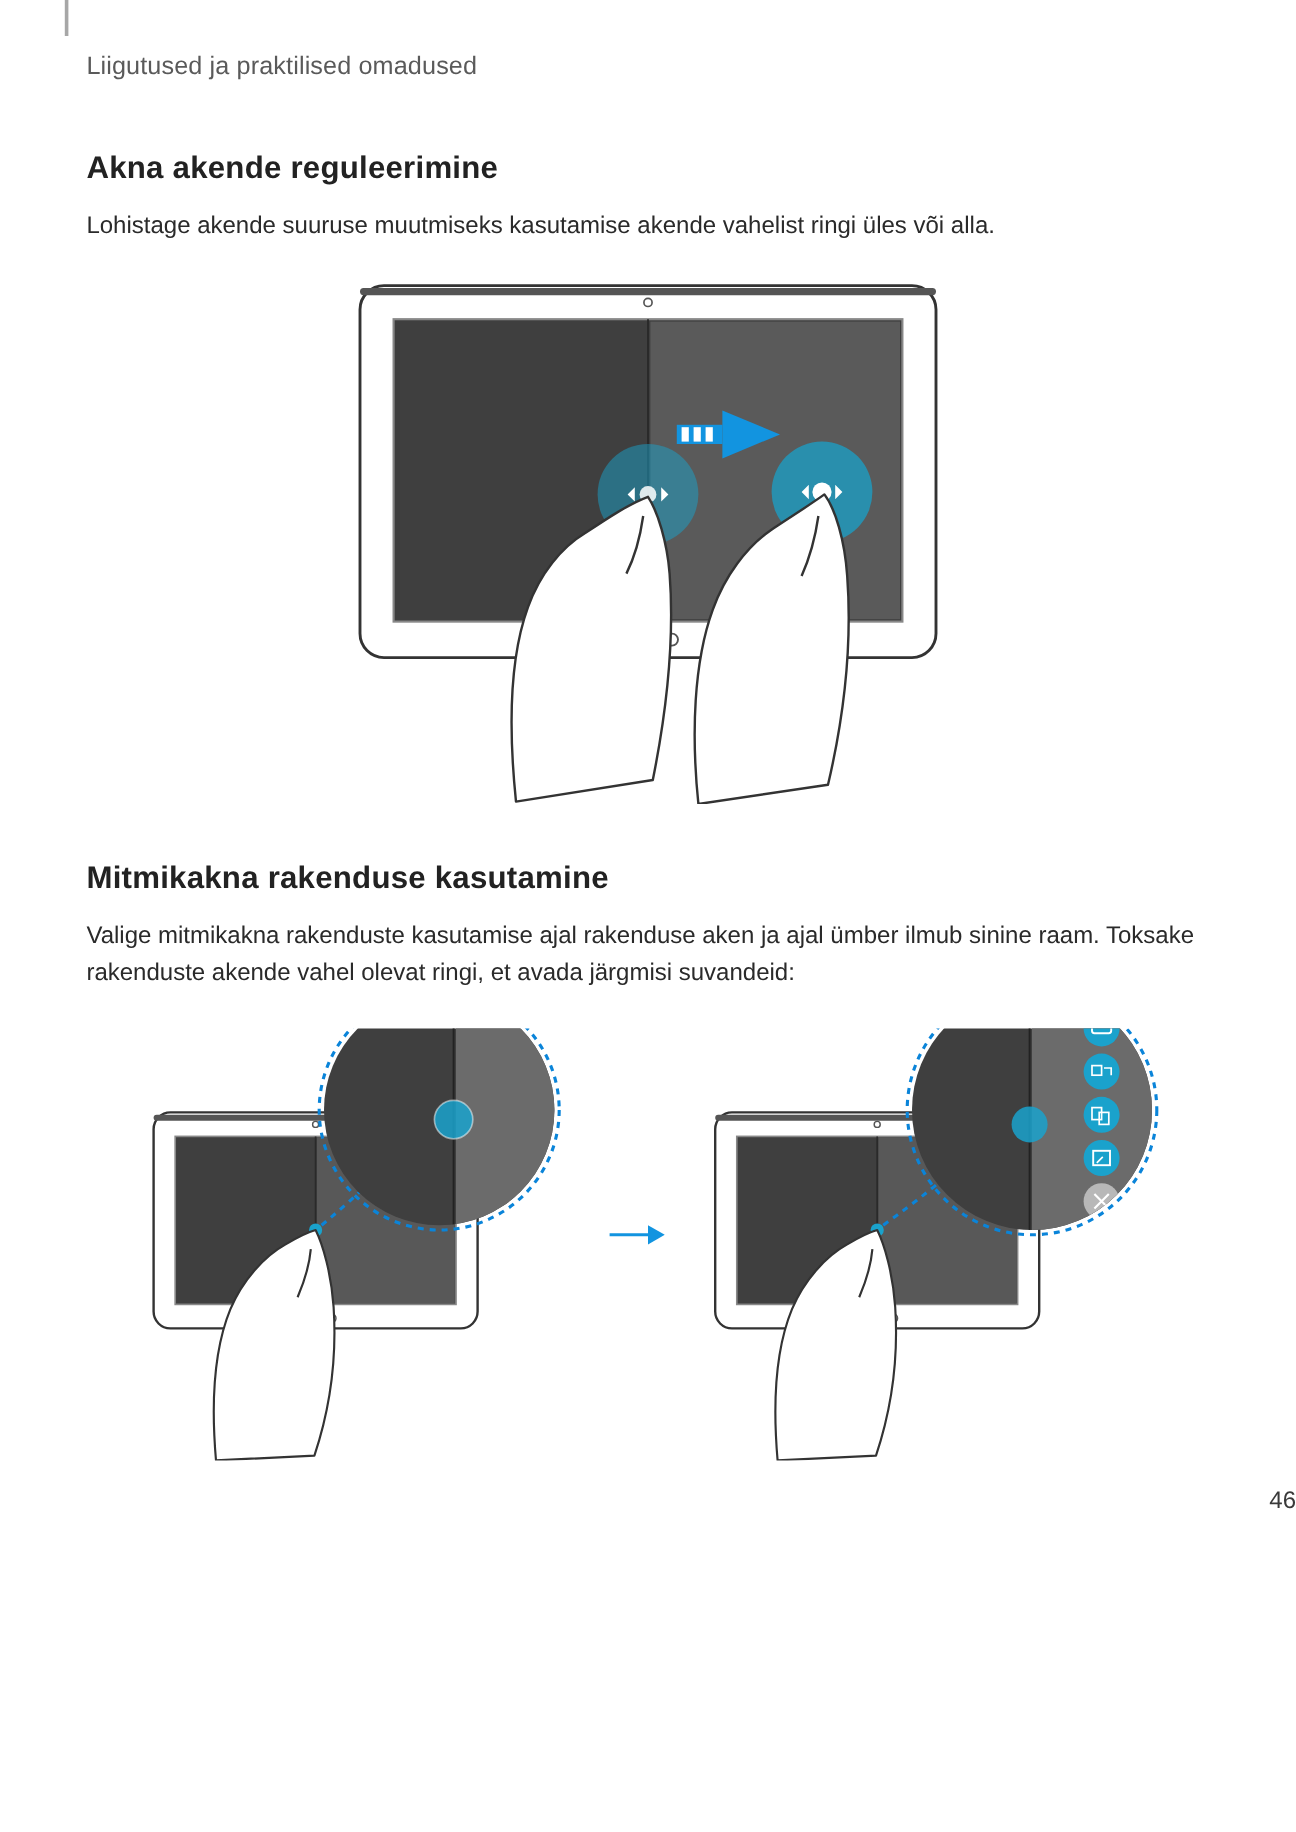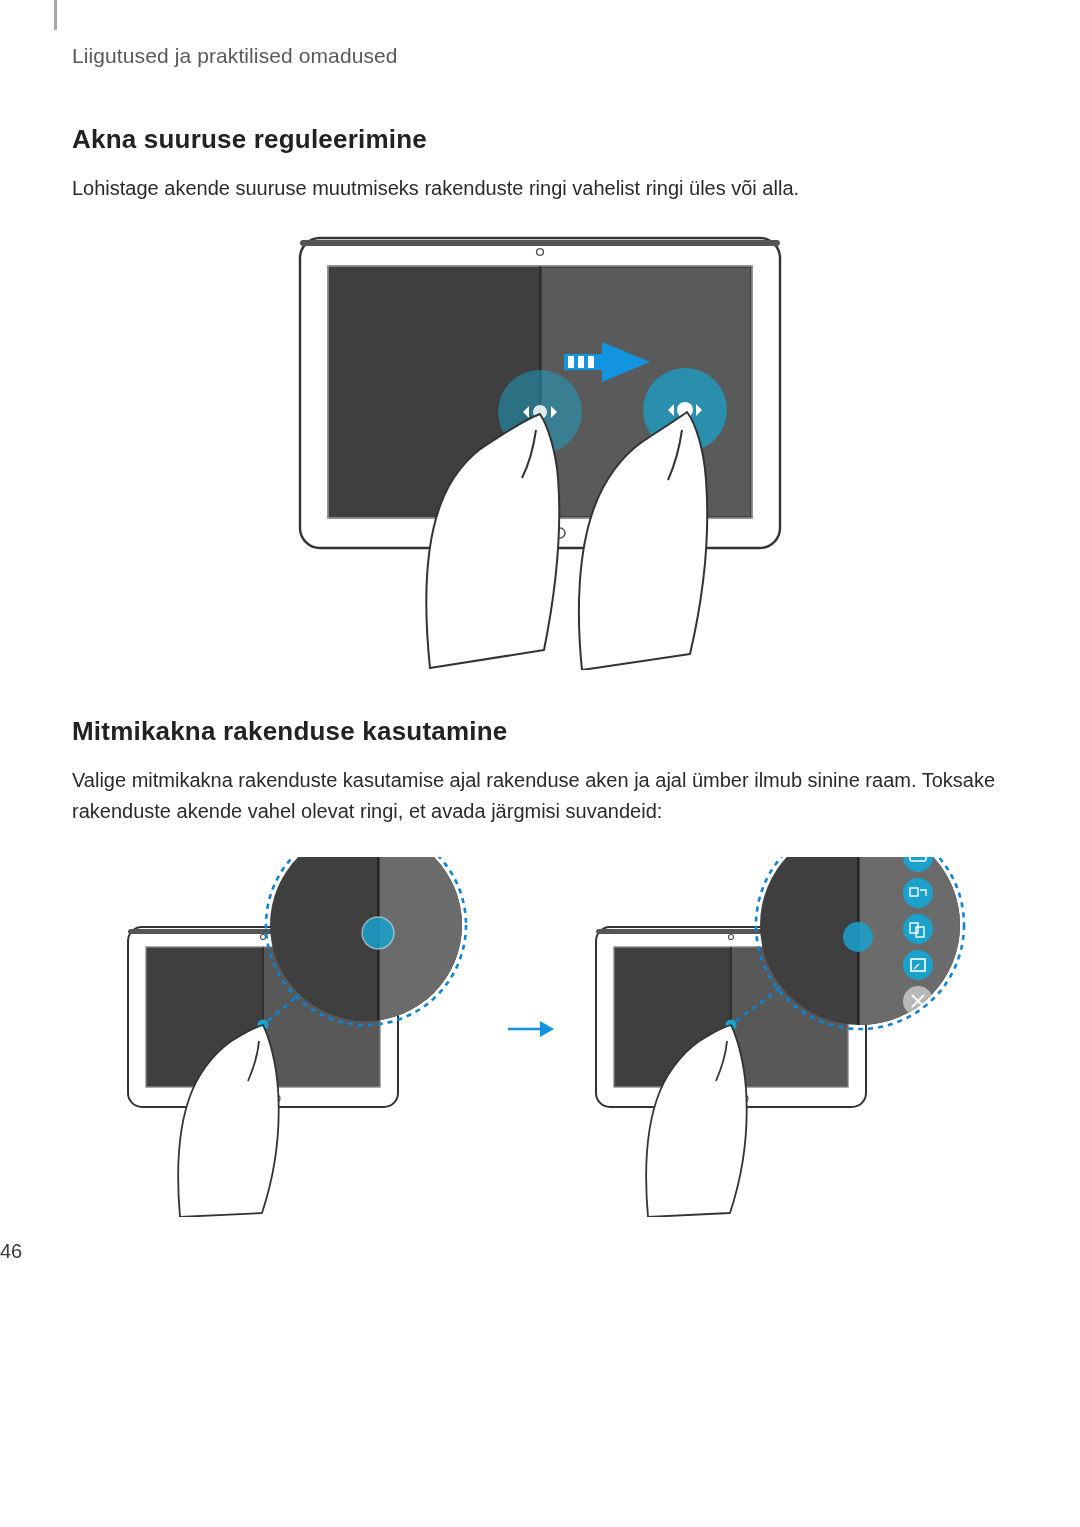--- a/index.html
+++ b/index.html
@@ -58,34 +58,34 @@
   }
   svg { display: block; }
   .arrow-sep {
     margin-top: 160px;
   }
   .page-num {
     position: absolute;
     bottom: 42px;
     left: 0;
     right: 0;
-    text-align: left;
+    text-align: right;
     font-size: 20px;
     color: #3a3a3a;
   }
 </style>
 </head>
 <body>
 
 <div class="page">
   <div class="side-mark"></div>
   <div class="running-head">Liigutused ja praktilised omadused</div>
 
-  <h2>Akna suuruse reguleerimine</h2>
-  <p>Lohistage akende suuruse muutmiseks rakenduste ringi vahelist ringi üles või alla.</p>
+  <h2>Akna akende reguleerimine</h2>
+  <p>Lohistage akende suuruse muutmiseks kasutamise akende vahelist ringi üles või alla.</p>
 
   <div class="figure">
 
     <svg width="500" height="440" viewBox="0 0 500 440">
 
       <rect x="10" y="8" width="480" height="310" rx="20" fill="#fff" stroke="#333" stroke-width="2.4"></rect>
       <rect x="10" y="10" width="480" height="6" rx="3" fill="#555"></rect>
 
       <circle cx="250" cy="22" r="3.4" fill="none" stroke="#555" stroke-width="1.4"></circle>
 

